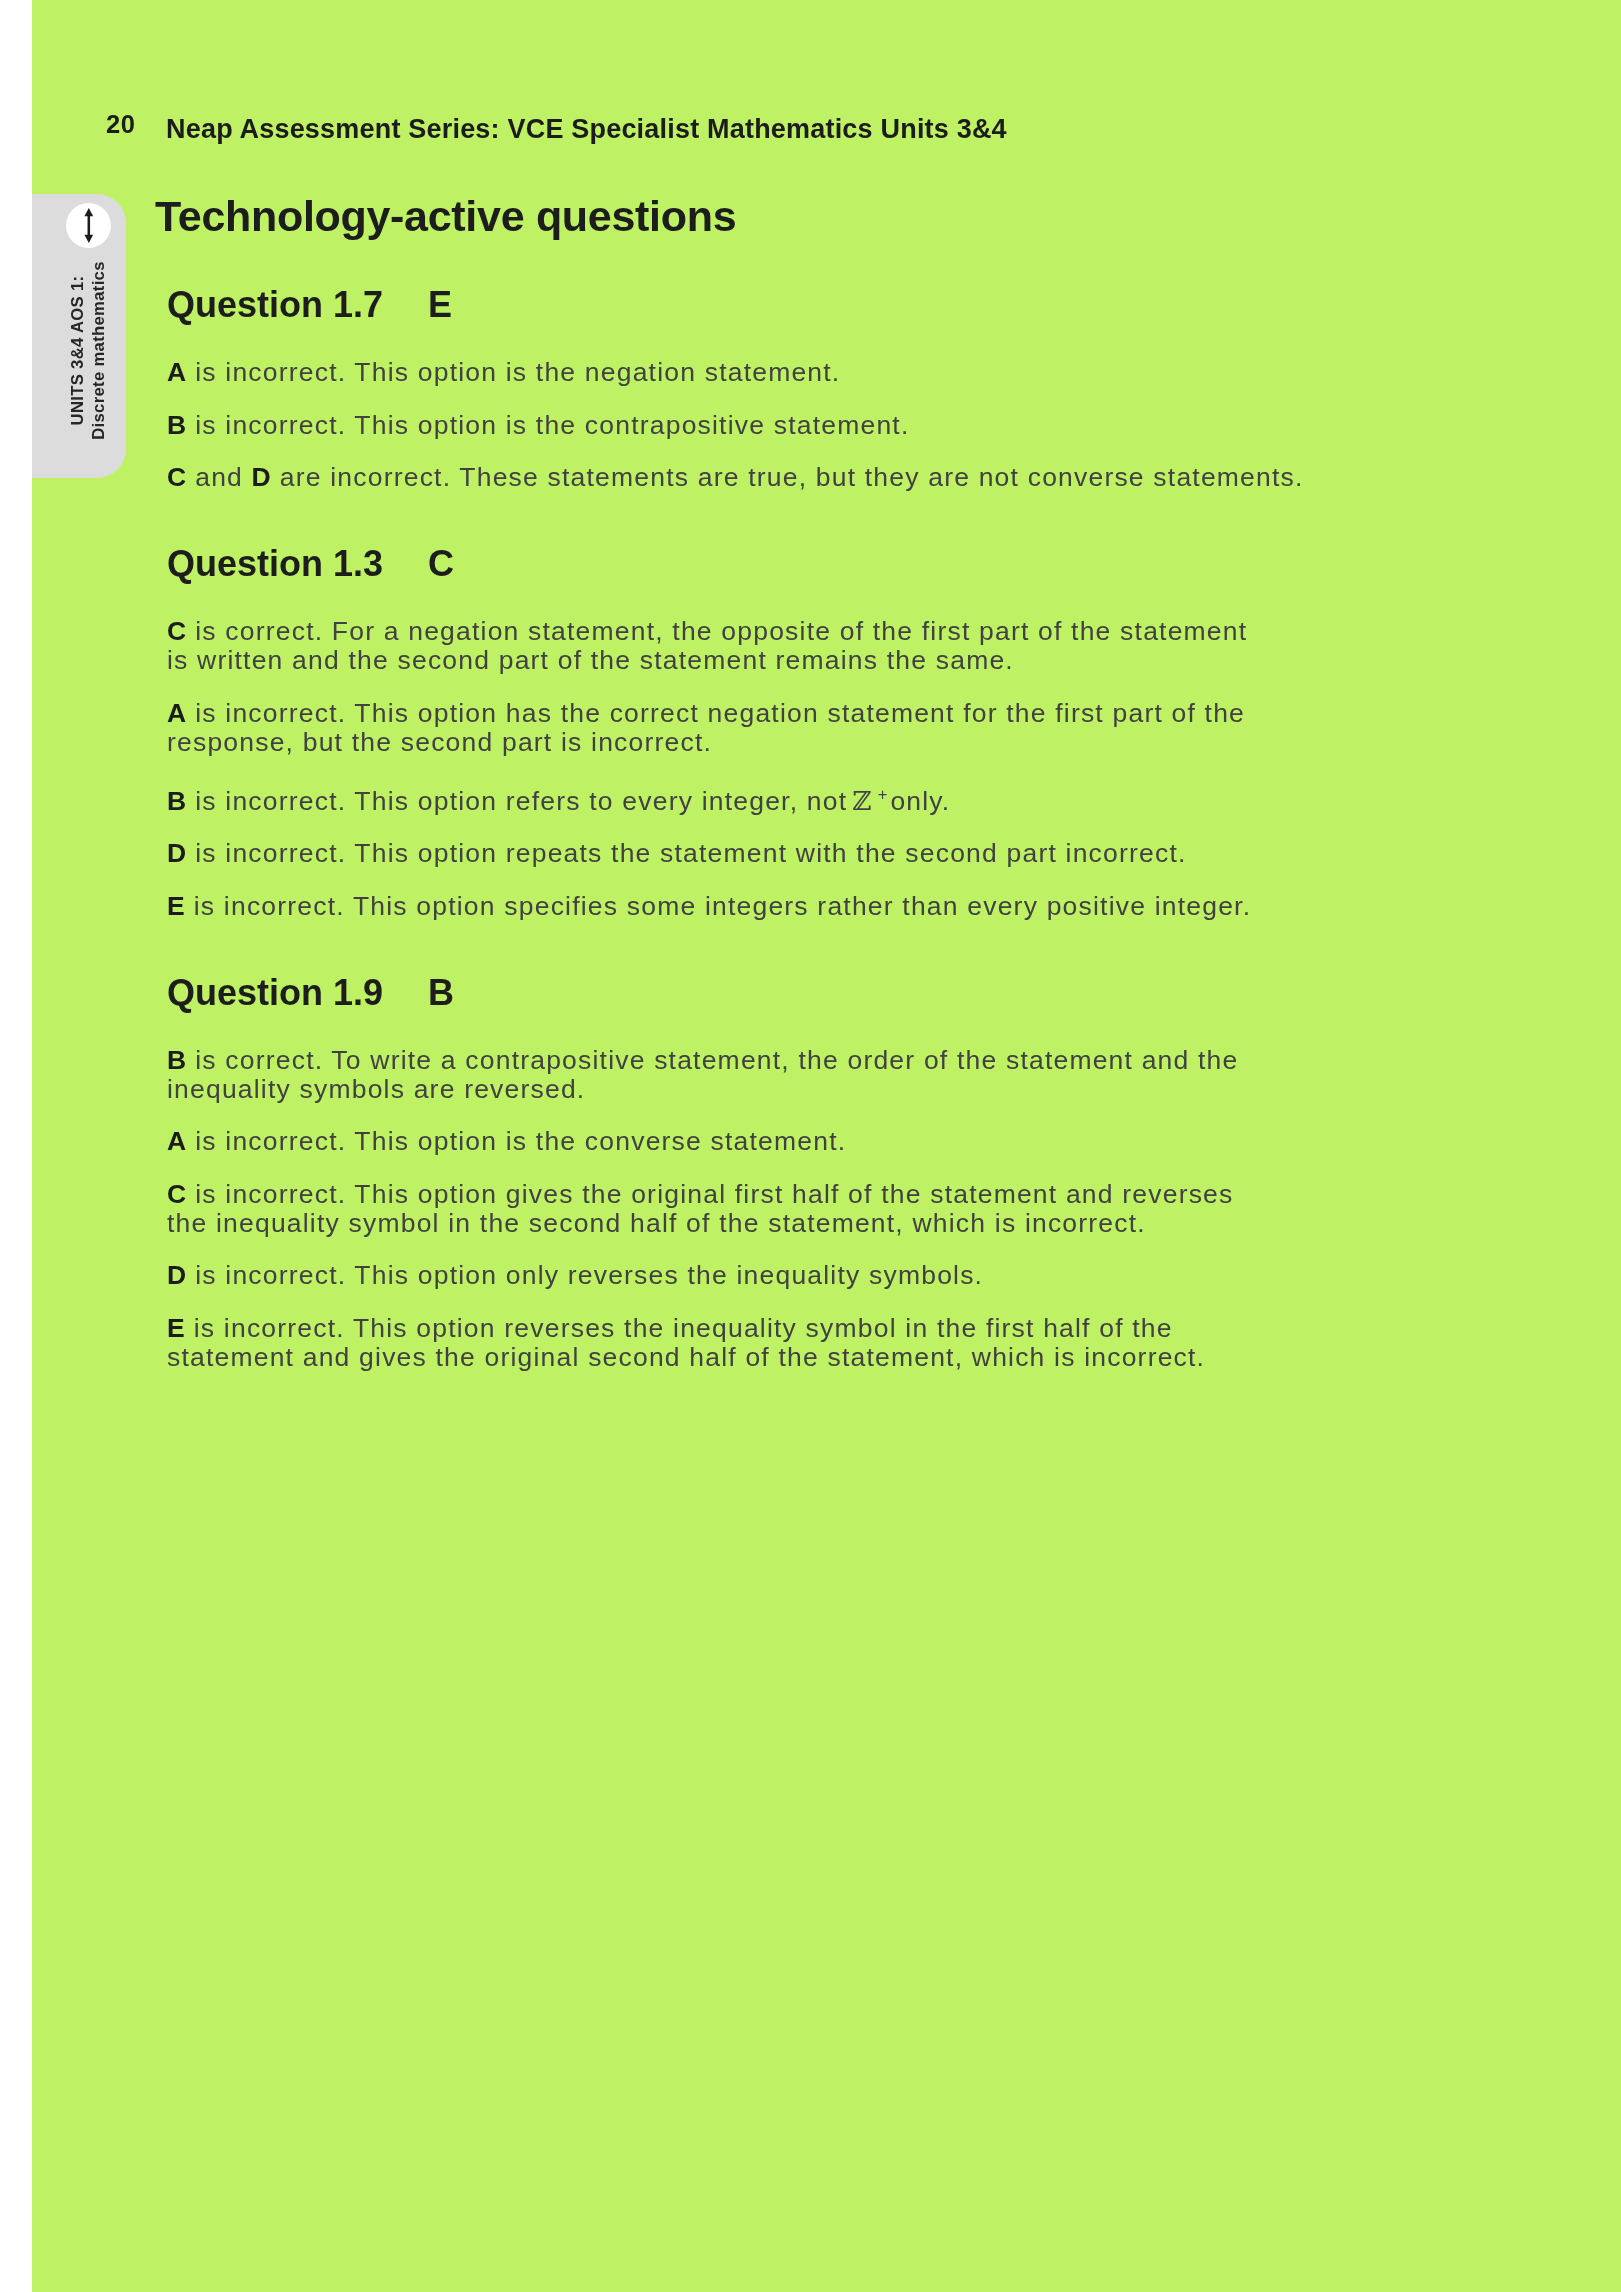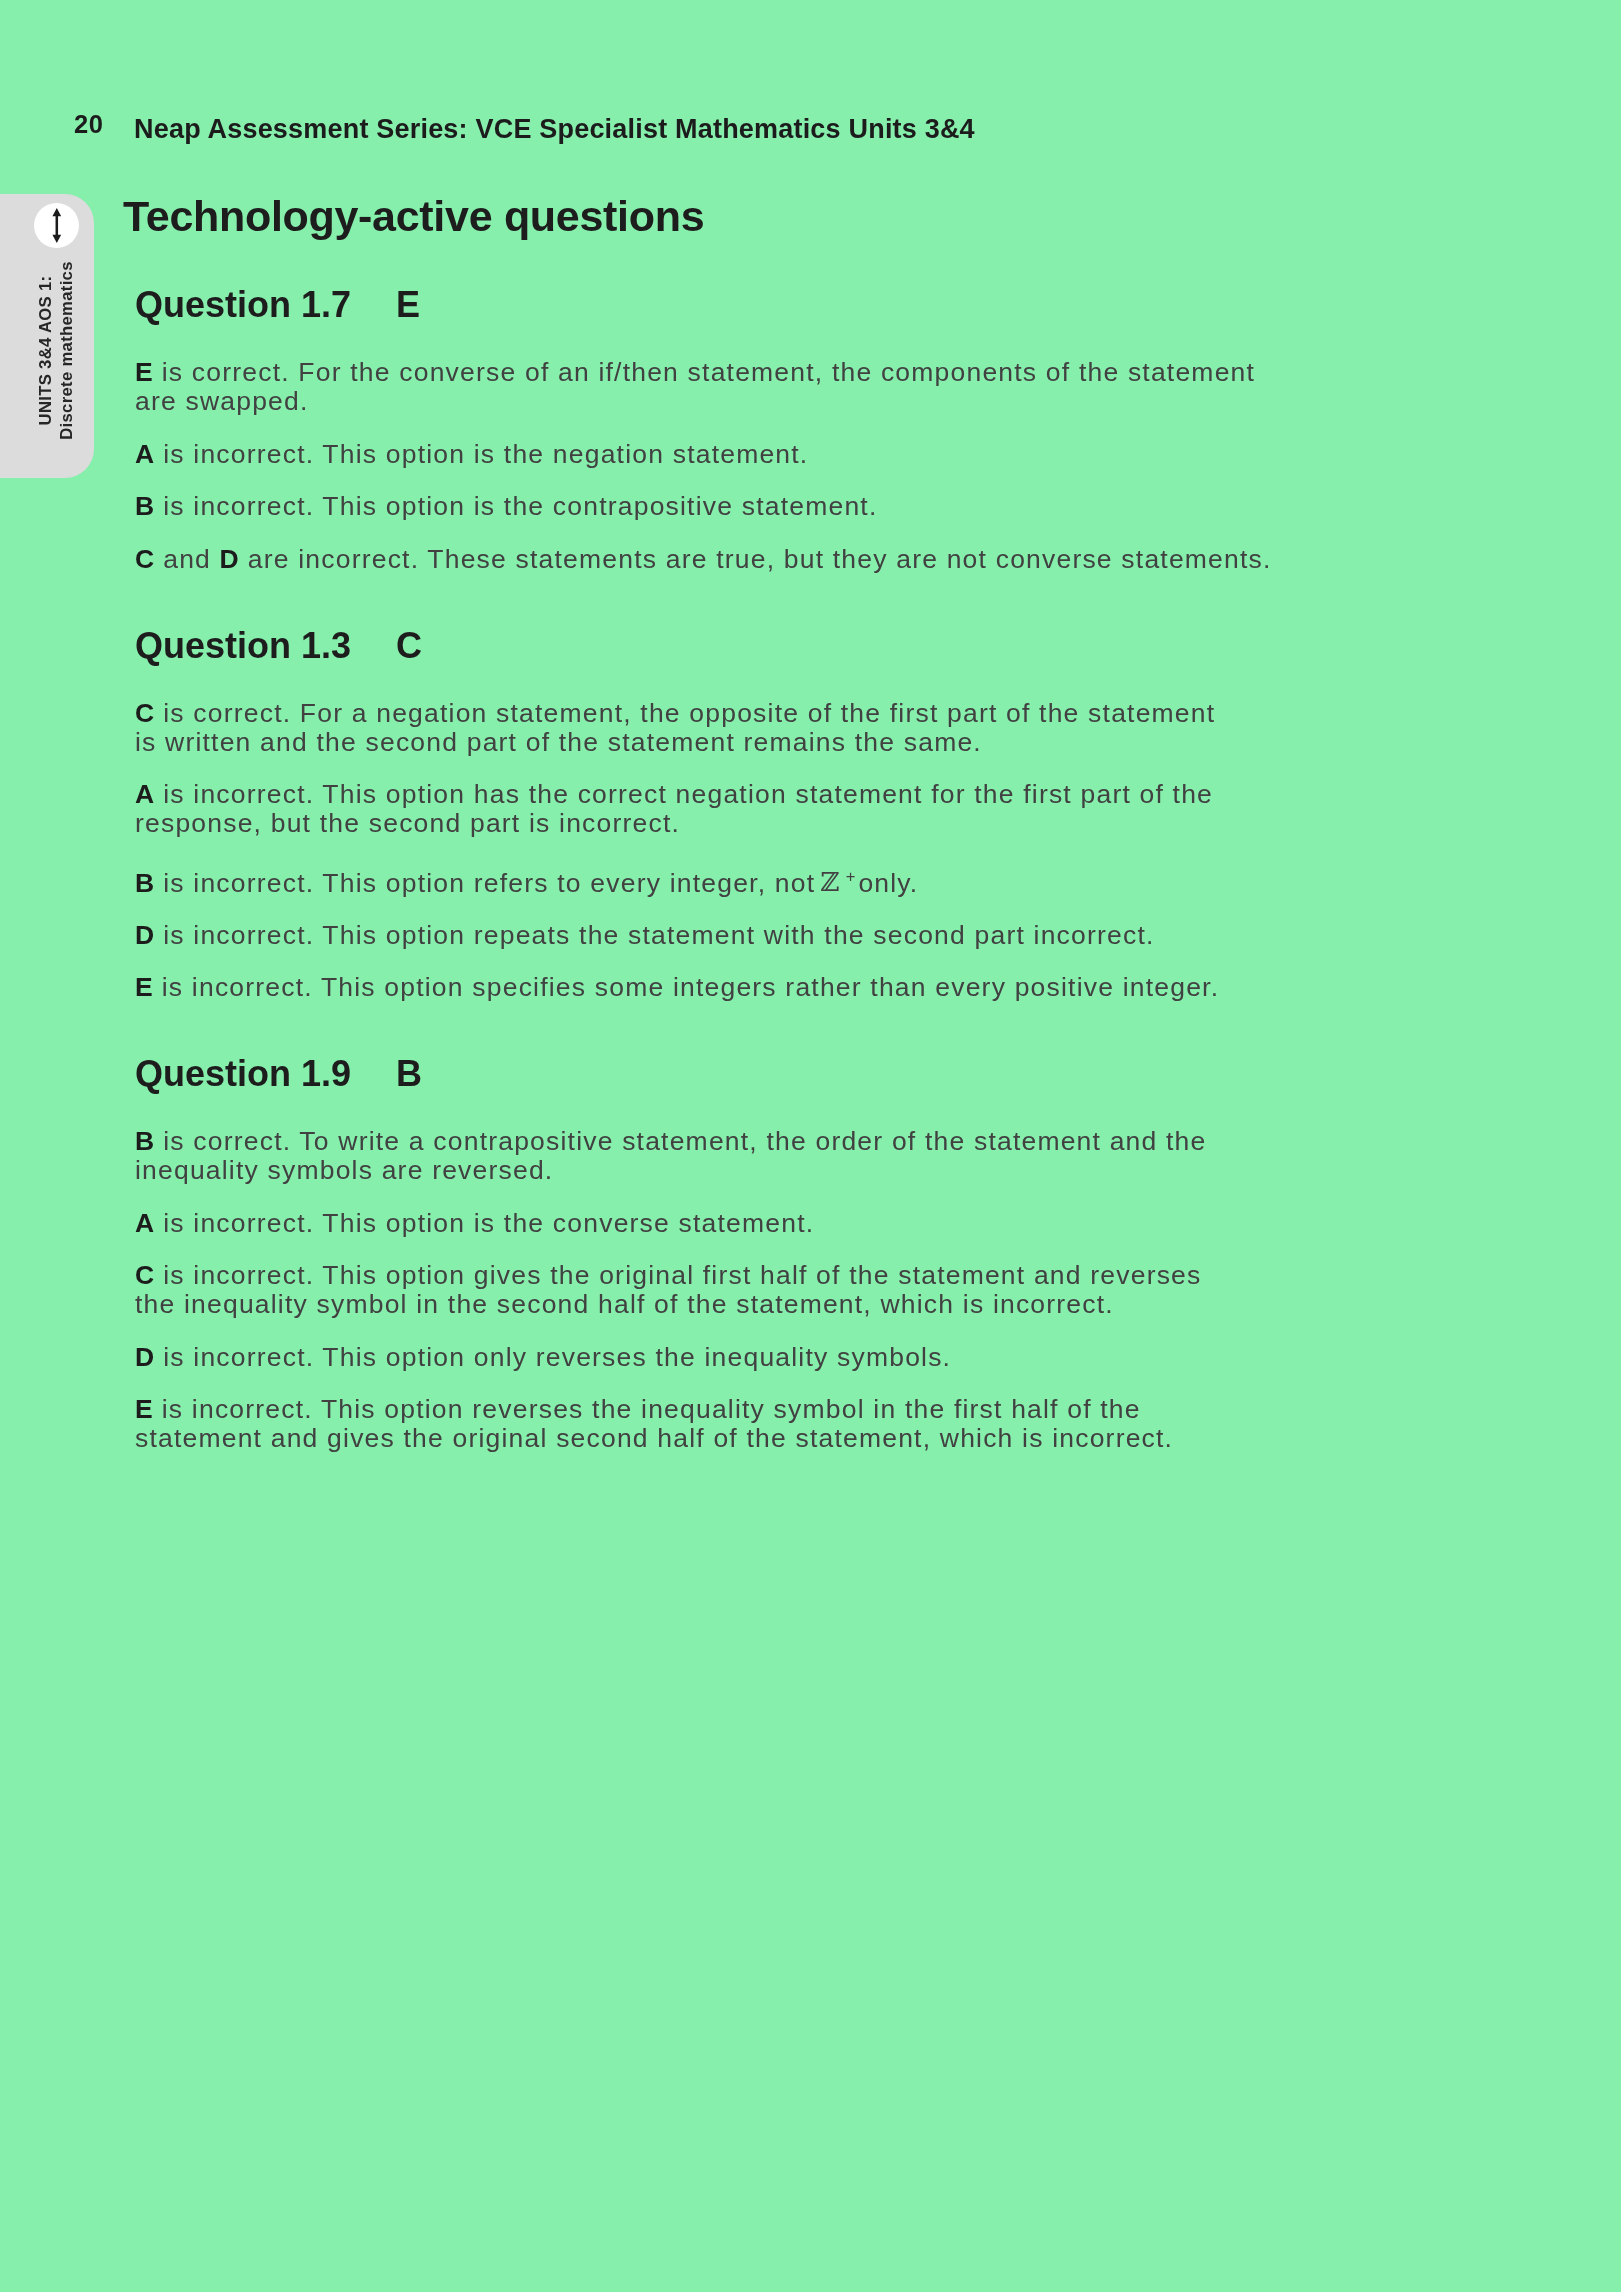--- a/index.html
+++ b/index.html
@@ -1,20 +1,20 @@
 <!DOCTYPE html>
 <html><head>
 <meta charset="utf-8">
 <style>
   html, body { margin:0; padding:0; }
   body {
     width:1621px; height:2293px; position:relative; background:#ffffff;
     font-family:"Liberation Sans","DejaVu Sans",sans-serif;
   }
-  .page { position:absolute; inset:0; background:#86efac; overflow:hidden; }
+  .page { position:absolute; inset:0; background:#bef264; overflow:hidden;margin-left:32px; }
 
   
   .page-number {
     position:absolute; left:74px; top:110px;
     font-size:25.5px; font-weight:700; color:#1c1c1c; letter-spacing:0.5px;
   }
   .header-title {
     position:absolute; left:134px; top:114px;
     font-size:27px; font-weight:700; color:#1c1c1c; letter-spacing:0.2px;
   }
@@ -84,22 +84,20 @@
 
   <h1 class="main-title">Technology-active questions</h1>
 
   <main class="content" id="questions-root">
   <section class="question">
     <h2 class="question-heading">
       <span class="q-label">Question 1.7</span>
       <span class="q-answer">E</span>
     </h2>
     <div class="q-paras">
-          <p class="para"><span class="seg-b">E</span><span> is correct. For the converse of an if/then statement, the components of the statement
-are swapped.</span></p>
           <p class="para"><span class="seg-b">A</span><span> is incorrect. This option is the negation statement.</span></p>
           <p class="para"><span class="seg-b">B</span><span> is incorrect. This option is the contrapositive statement.</span></p>
           <p class="para"><span class="seg-b">C</span><span> and </span><span class="seg-b">D</span><span> are incorrect. These statements are true, but they are not converse statements.</span></p>
         </div>
   </section>
 
   <section class="question">
     <h2 class="question-heading">
       <span class="q-label">Question 1.3</span>
       <span class="q-answer">C</span>

